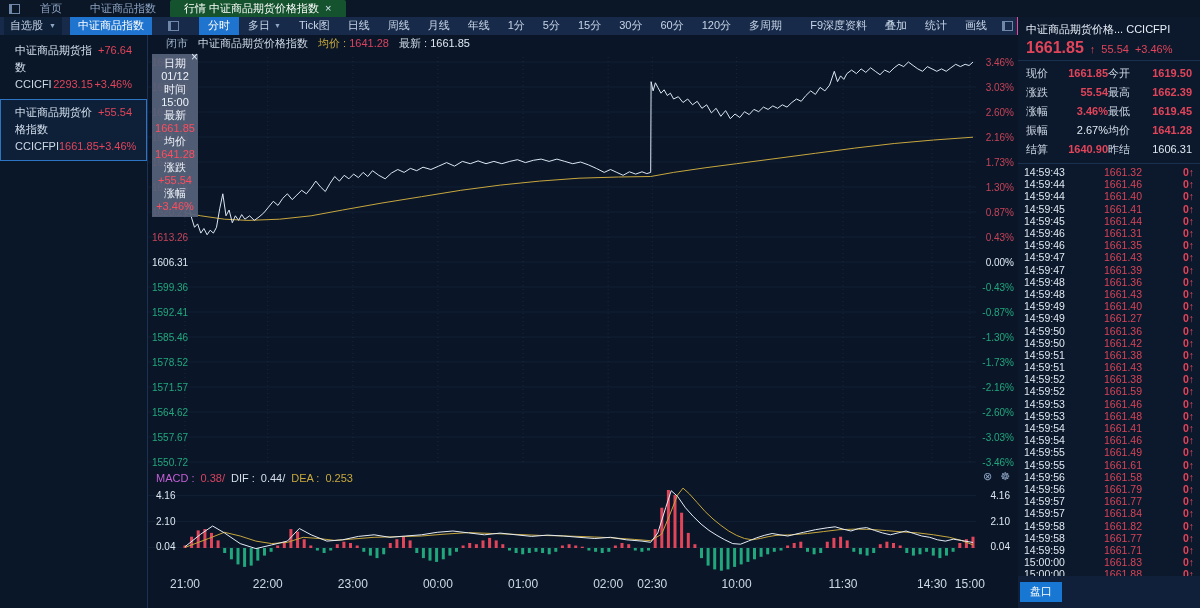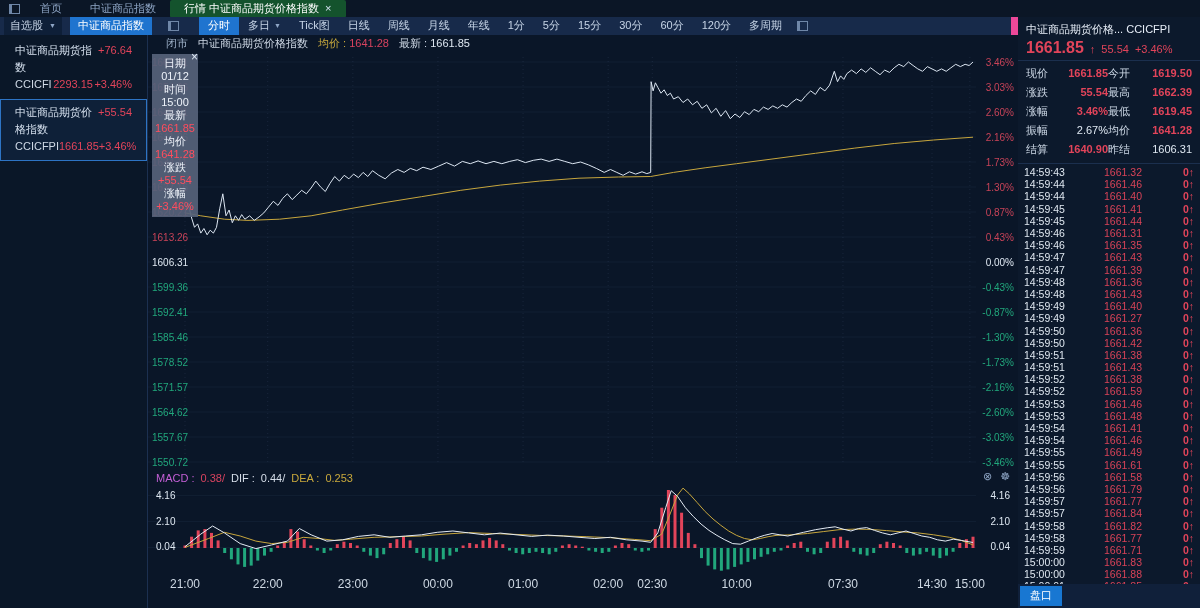--- a/index.html
+++ b/index.html
@@ -10,21 +10,21 @@
   .flat { color:#dfe8f2; }
 
   
   .topbar { height:17px; background:#0b1626; display:flex; align-items:center; padding-left:3px; }
   .winicon { display:inline-block; width:11px; height:10px; border:1px solid #6f87a8; border-left-width:3px; margin:0 6px; flex:none; }
   .tab { padding:1px 14px 2px; color:#8fa6c6; cursor:default; display:flex; align-items:center; gap:6px; }
   .tab.active { background:#14532d; color:#fff; border-radius:2px; }
   .tabclose { font-size:11px; color:#d7e4f4; }
 
   .below { display:flex; height:591px; }
-  .leftcol { width:1018px; display:flex; flex-direction:column; border-right:7px solid #ec4899; }
+  .leftcol { width:1018px; display:flex; flex-direction:column; border-right:1px solid #ec4899; }
 
   
   .toolbar { height:18px; background:#172a4a; display:flex; align-items:center; color:#c6d4e6; }
   .dropdown { background:#0e1f38; padding:1px 6px 2px; margin-left:4px; display:flex; gap:6px; align-items:center; }
   .caret { font-size:7px; color:#8fa6c6; }
   .bluebtn { background:#1f74cf; color:#fff; padding:1px 8px 2px; margin-left:8px; }
   .period-toolbar { display:flex; align-items:center; margin-left:14px; }
   .titem { padding:1px 9px 2px; cursor:default; display:flex; align-items:center; gap:4px; white-space:nowrap; }
   .titem.active { background:#1f74cf; color:#fff; }
   .toolbar-right { margin-left:auto; display:flex; align-items:center; }
@@ -89,21 +89,21 @@
   .stats-grid { display:grid; grid-template-columns:32px 1fr 34px 1fr; padding:3px 8px 4px; border-bottom:1px solid #1b2f4e; }
   .slabel { color:#cdd8e6; line-height:19px; }
   .sval { text-align:right; line-height:19px; font-weight:bold; }
   .sval.flat { font-weight:normal; }
   .tick-list { flex:1; overflow:hidden; padding:2px 6px 0; }
   .trow { display:flex; align-items:center; height:12.2px; font-size:10.5px; }
   .ttime { width:58px; color:#dfe7f0; }
   .tprice { flex:1; text-align:right; padding-right:26px; color:#d94358; }
   .tvol { width:26px; text-align:right; color:#e2445a; font-weight:bold; }
   .tarrow { color:#e2445a; font-weight:bold; }
-  .rp-bottom { height:24px; background:#10203a; display:flex; align-items:center; padding-left:2px; }
+  .rp-bottom { height:32px; background:#10203a; display:flex; align-items:center; padding-left:2px; }
   .pankou-btn { background:#1877d2; color:#fff; padding:2px 10px 3px; cursor:default; }
 </style>
 </head>
 <body>
 
 <div class="topbar">
   <span class="winicon"></span>
   <div style="display:flex">
       <div class="tab">首页</div>
       <div class="tab">中证商品指数</div>
@@ -128,20 +128,26 @@
           <div class="titem">周线</div>
           <div class="titem">月线</div>
           <div class="titem">年线</div>
           <div class="titem">1分</div>
           <div class="titem">5分</div>
           <div class="titem">15分</div>
           <div class="titem">30分</div>
           <div class="titem">60分</div>
           <div class="titem">120分</div>
           <div class="titem">多周期</div>
+        </div>
+      <div class="toolbar-right">
+          <div class="titem">F9深度资料</div>
+          <div class="titem">叠加</div>
+          <div class="titem">统计</div>
+          <div class="titem">画线</div>
         </div>
       <span class="winicon" style="margin-right:4px"></span>
     </div>
 
     <div class="content">
       <div class="sidebar">
         <div class="witem">
           <div class="wrow">
               <span class="wname">中证商品期货指数</span>
               <span class="wnum">+76.64</span>
@@ -408,21 +414,21 @@
         </div>
         <div class="time-axis">
             <span class="tlab" style="left: 37px;">21:00</span>
             <span class="tlab" style="left: 119.74px;">22:00</span>
             <span class="tlab" style="left: 204.844px;">23:00</span>
             <span class="tlab" style="left: 289.948px;">00:00</span>
             <span class="tlab" style="left: 375.052px;">01:00</span>
             <span class="tlab" style="left: 460.156px;">02:00</span>
             <span class="tlab" style="left: 504.284px;">02:30</span>
             <span class="tlab" style="left: 588.6px;">10:00</span>
-            <span class="tlab" style="left: 694.98px;">07:30</span>
+            <span class="tlab" style="left: 694.98px;">11:30</span>
             <span class="tlab" style="left: 784.024px;">14:30</span>
             <span class="tlab" style="left: 821.848px;">15:00</span>
           </div>
       </div>
     </div>
 
   </div>
 
   <div class="rightpanel">
     <div class="rp-title">

